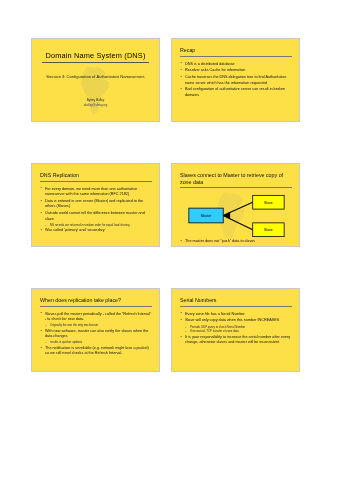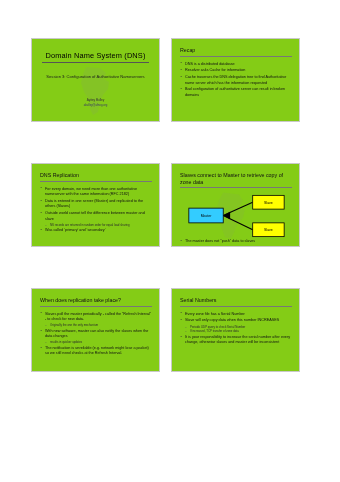--- a/index.html
+++ b/index.html
@@ -33,21 +33,21 @@
     grid-template-columns: 129px 129px;
     grid-template-rows: 84px 84px 84px;
     column-gap: 11px;
     row-gap: 41px;
   }
 
   .slide {
     position: relative;
     box-sizing: border-box;
     border: 0.6px solid #c9c9c9;
-    background: #84cc16;
+    background: #fde047;
     overflow: hidden;
   }
 
   
   .slide-title-card {
     display: flex;
     flex-direction: column;
     align-items: center;
     padding: 9px 7px 4px 7px;
   }

